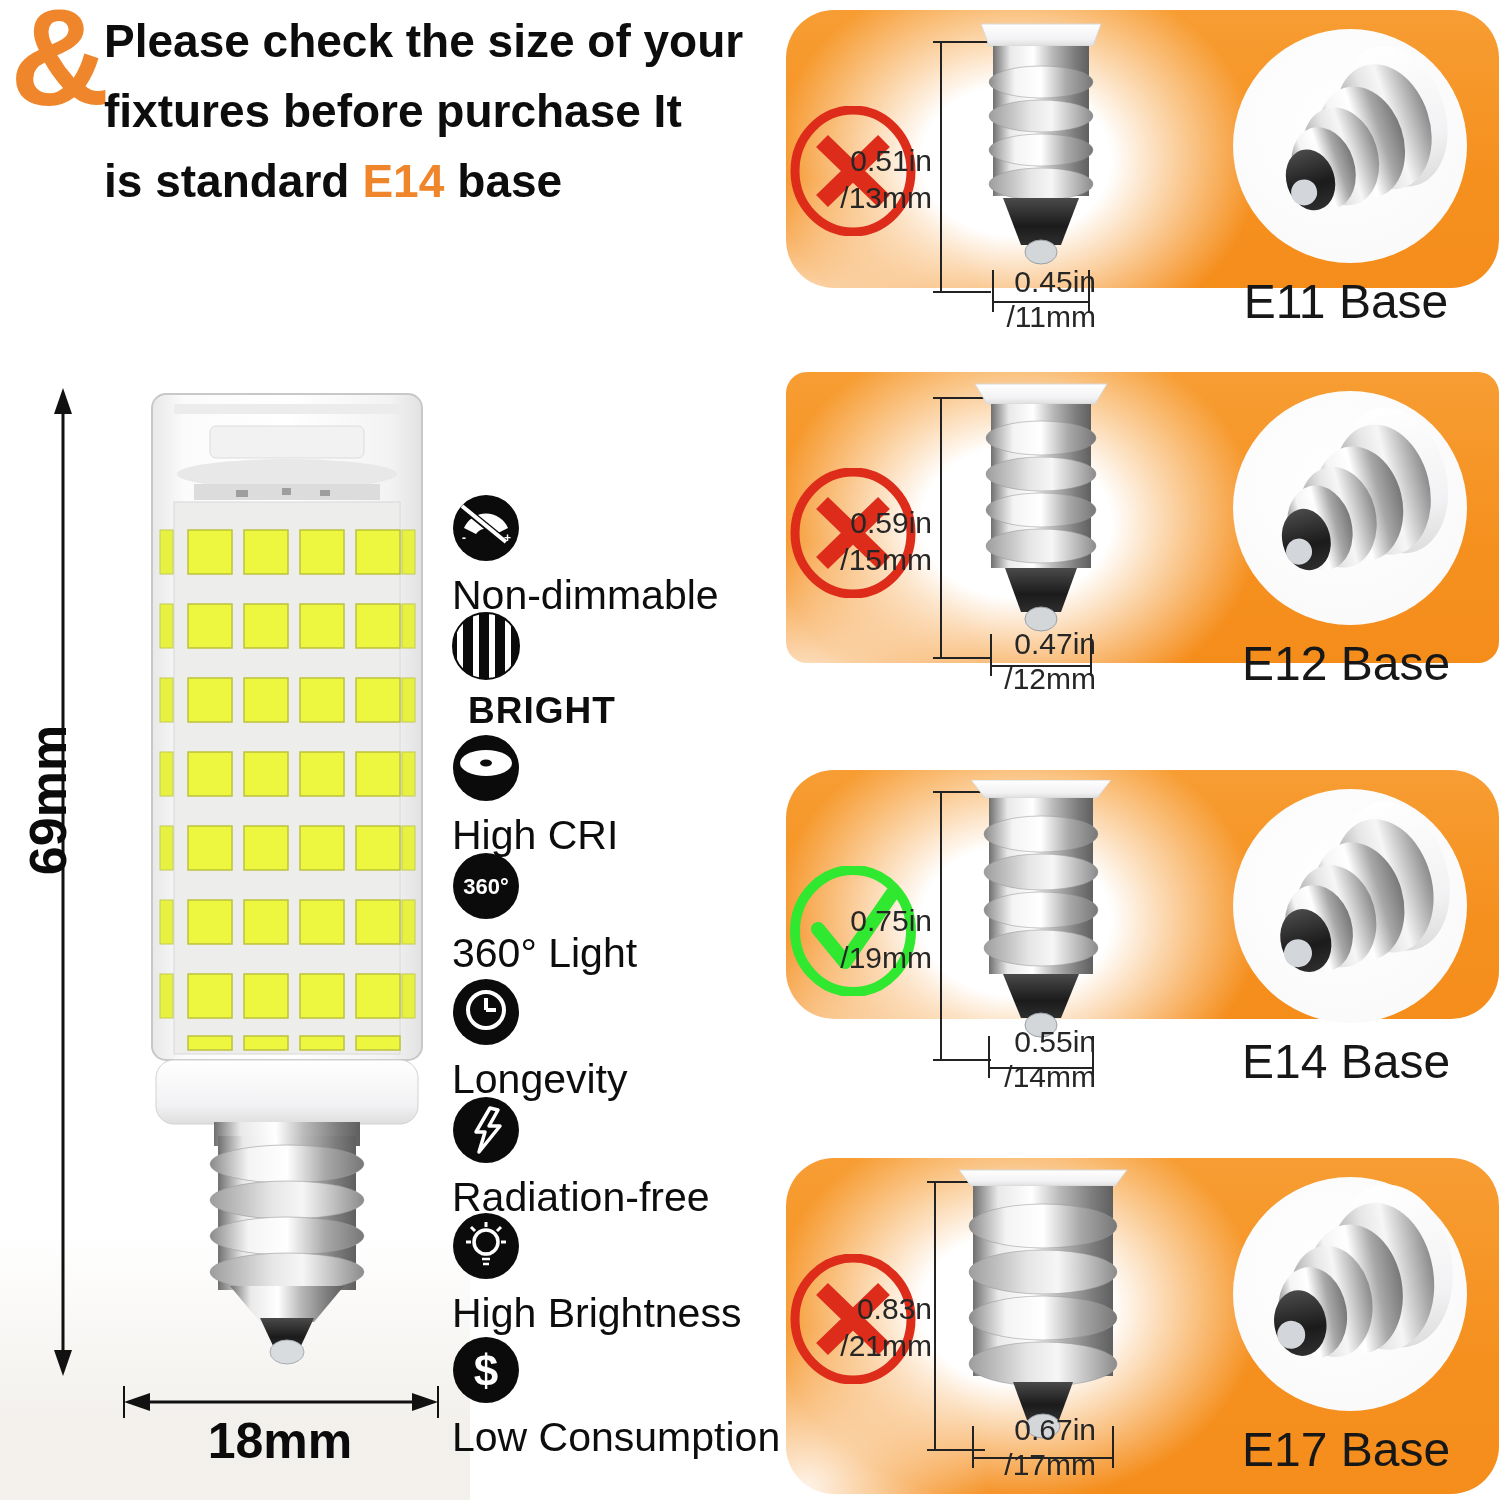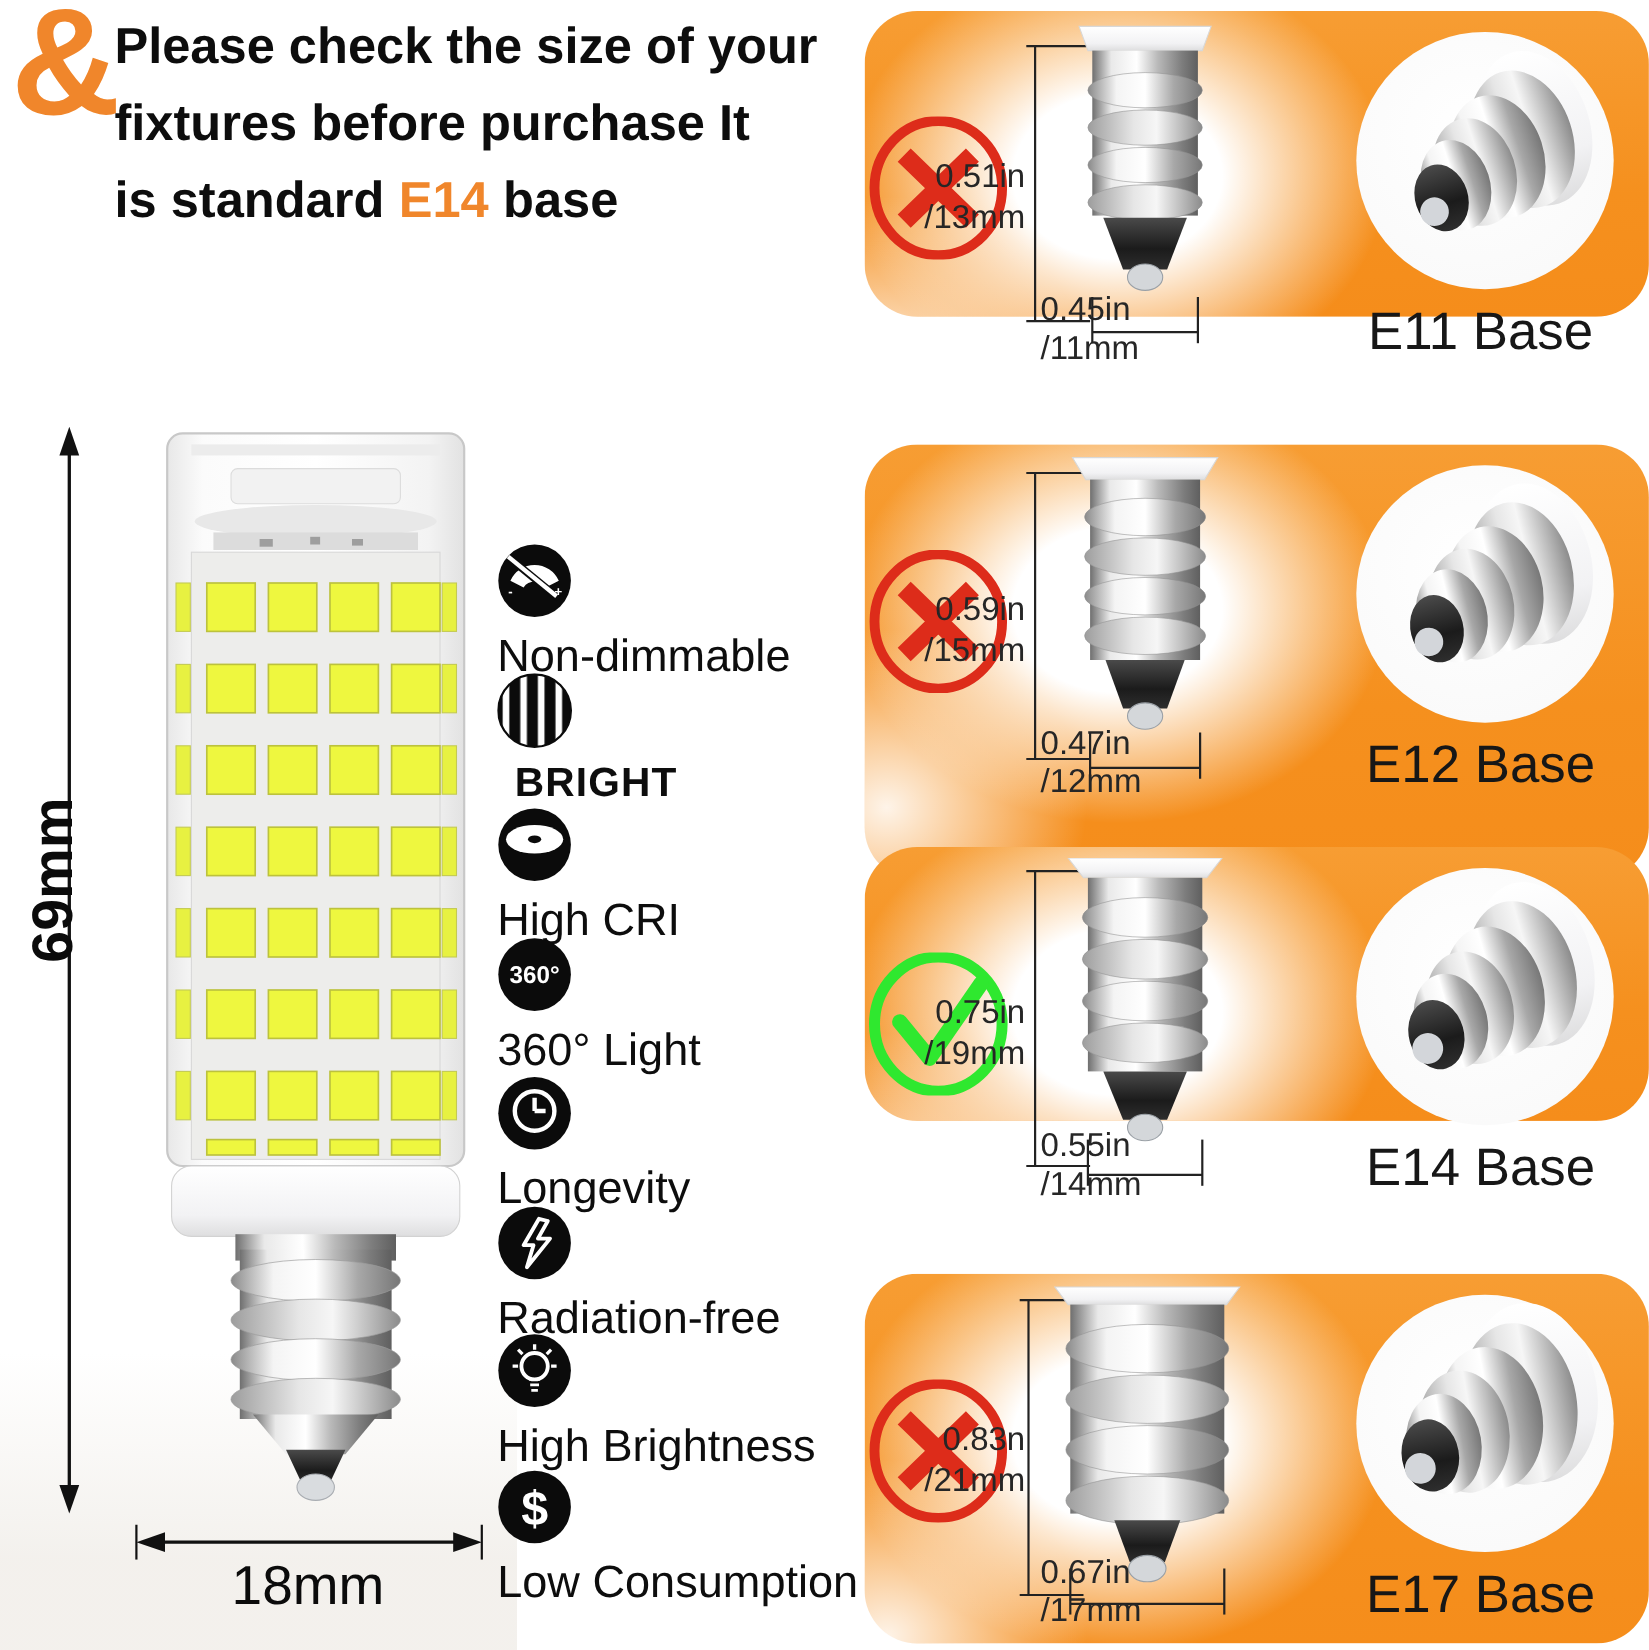--- a/index.html
+++ b/index.html
@@ -7,42 +7,42 @@
           font-family:"Liberation Sans","DejaVu Sans",sans-serif;color:#111;}
   
   .header{position:absolute;left:8px;top:0;width:770px;height:230px;}
   .amp{position:absolute;left:2px;top:-18px;font-size:138px;font-weight:bold;color:#f0862b;line-height:1.1;}
   .head-lines{position:absolute;left:96px;top:6px;font-size:46px;font-weight:bold;line-height:70px;white-space:nowrap;color:#0d0d0d;}
   .head-lines .hl{color:#f0862b;margin:0 13px;}
   
   .vdim-label{position:absolute;left:-62px;top:772px;width:220px;height:56px;line-height:56px;
     text-align:center;font-size:52px;font-weight:bold;transform:rotate(-90deg);color:#0b0b0b;}
   .hdim-label{position:absolute;left:150px;top:1412px;width:260px;text-align:center;
-    font-size:50px;font-weight:normal;color:#0b0b0b;}
+    font-size:50px;font-weight:bold;color:#0b0b0b;}
   svg.varrow{position:absolute;left:46px;top:386px;}
   svg.harrow{position:absolute;left:120px;top:1386px;}
   svg.bulb{position:absolute;left:118px;top:388px;}
   
   .feat{position:absolute;left:452px;}
   .feat .label{margin-top:6px;font-size:41px;color:#0d0d0d;white-space:nowrap;}
   .feat .label.bold{font-weight:bold;font-size:37px;padding-left:16px;letter-spacing:1px;}
   
   .base-row{position:absolute;left:786px;width:713px;border-radius:48px;
     background:
       radial-gradient(340px 270px at 230px 150px, #ffffff 0%, #ffffff 28%, rgba(255,255,255,0) 72%),
       radial-gradient(260px 230px at 20px 330px, rgba(255,255,255,.9) 0%, rgba(255,255,255,0) 70%),
       linear-gradient(180deg,#f79d33 0%,#f5901e 60%,#f58d1b 100%);}
   .row1{top:10px;height:278px;}
-  .row2{top:404px;height:396px;}
+  .row2{top:372px;height:291px;border-radius:21px;}
   .row3{top:770px;height:249px;}
   .row4{top:1158px;height:336px;}
   .mark{position:absolute;left:2px;top:96px;width:130px;height:130px;}
   .dim-h{position:absolute;left:16px;top:132px;width:130px;text-align:right;
     font-size:30px;line-height:37px;color:#262626;}
-  .dim-w{position:absolute;left:160px;top:254px;width:150px;text-align:left;
+  .dim-w{position:absolute;left:160px;top:254px;width:150px;text-align:right;
     font-size:30px;line-height:35px;color:#262626;}
   .basesvg{position:absolute;left:105px;top:10px;}
   .circ{position:absolute;left:444px;top:16px;}
   .base-label{position:absolute;left:430px;top:264px;width:260px;text-align:center;
     font-size:48px;color:#171717;white-space:nowrap;}
   .bgwash{position:absolute;left:0;top:1230px;width:470px;height:270px;
     background:linear-gradient(180deg,rgba(243,241,238,0) 0%,rgba(240,237,232,.8) 70%);}
 </style>
 </head>
 <body>

